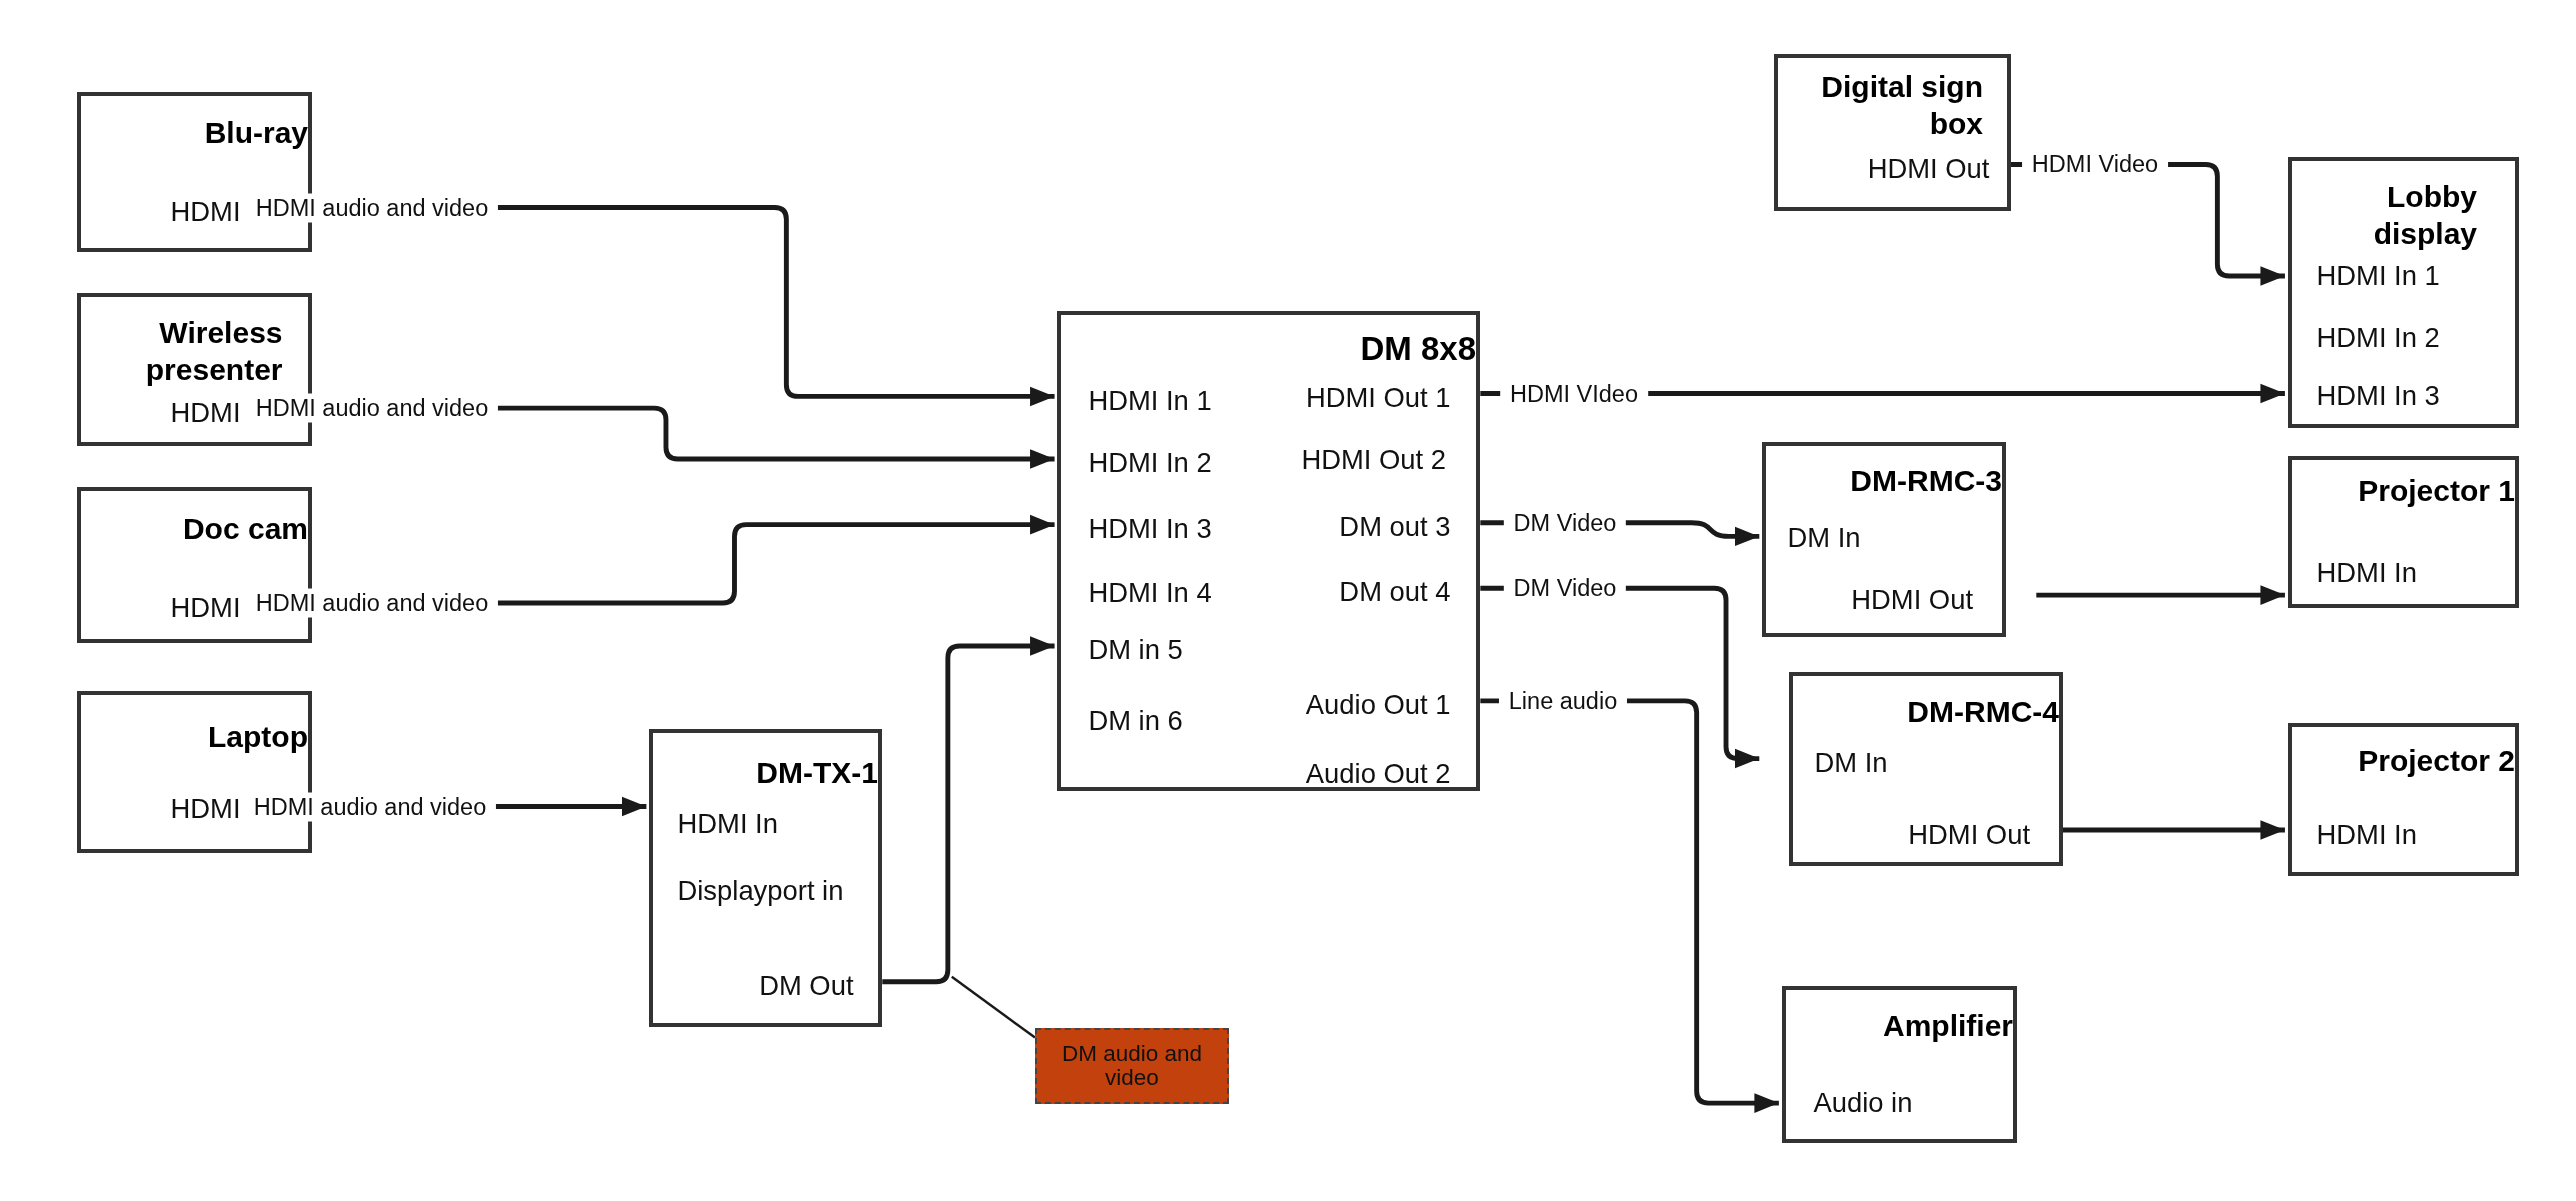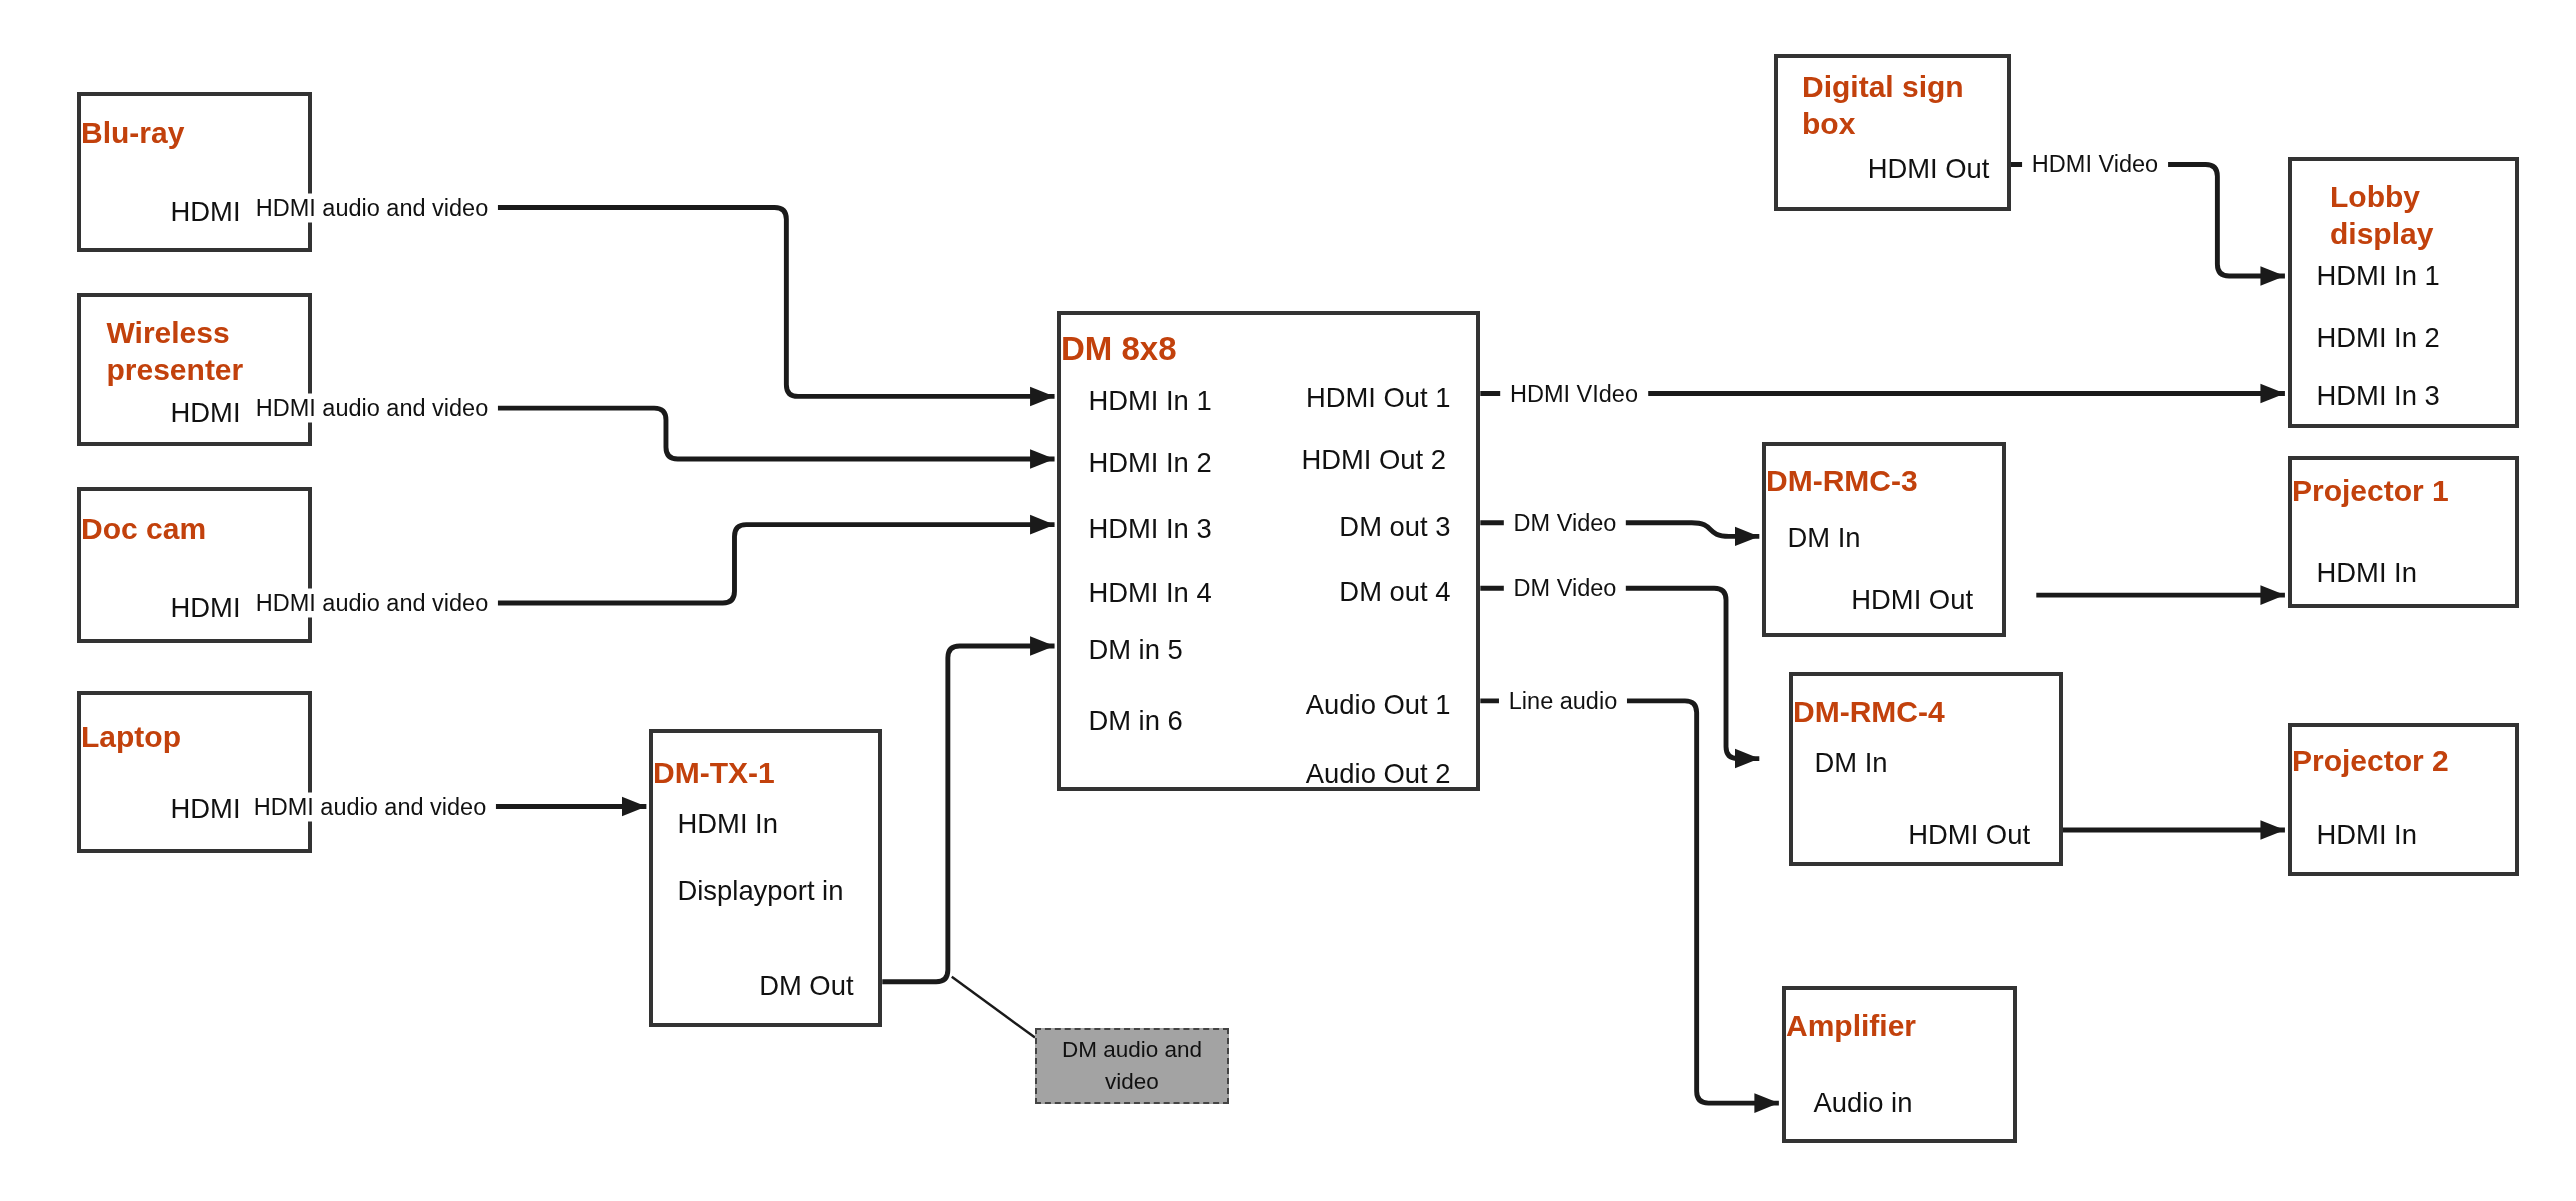--- a/index.html
+++ b/index.html
@@ -12,24 +12,24 @@
     overflow:hidden;
   }
   .box{
     position:absolute;
     border:4.9px solid #333333;
     background:#ffffff;
     box-sizing:border-box;
   }
   .box-title{
     position:absolute;left:0;right:0;
-    text-align:left;
+    text-align:right;
     font-weight:bold;
     font-size:30px;line-height:37px;
-    color:#c2410c;
+    color:#000000;
   }
   .box-title.narrow{left:50%;right:auto;transform:translateX(-50%);}
   .port{
     position:absolute;
     font-size:27.4px;line-height:33px;
     white-space:nowrap;
     color:#111111;
   }
   .port.left{text-align:left;}
   .port.right{text-align:right;}
@@ -39,25 +39,25 @@
     transform:translate(-50%,-50%);
     background:#ffffff;
     padding:0 9.8px;
     font-size:23.5px;line-height:29px;
     white-space:nowrap;
     color:#111111;
   }
   .note-box{
     position:absolute;
     border:2px dashed #444444;
-    background:#a3a3a3;
+    background:#c2410c;
     box-sizing:border-box;
     display:flex;align-items:center;justify-content:center;
     text-align:center;
-    font-size:22.5px;line-height:32px;
+    font-size:22.5px;line-height:24px;
     color:#111111;
   }
   .note-box .inner{width:157px;}
 </style>
 </head>
 <body>
 
 <div id="canvas">
 
   <svg id="wires" width="2576" height="1201" viewBox="0 0 2631 1227">

